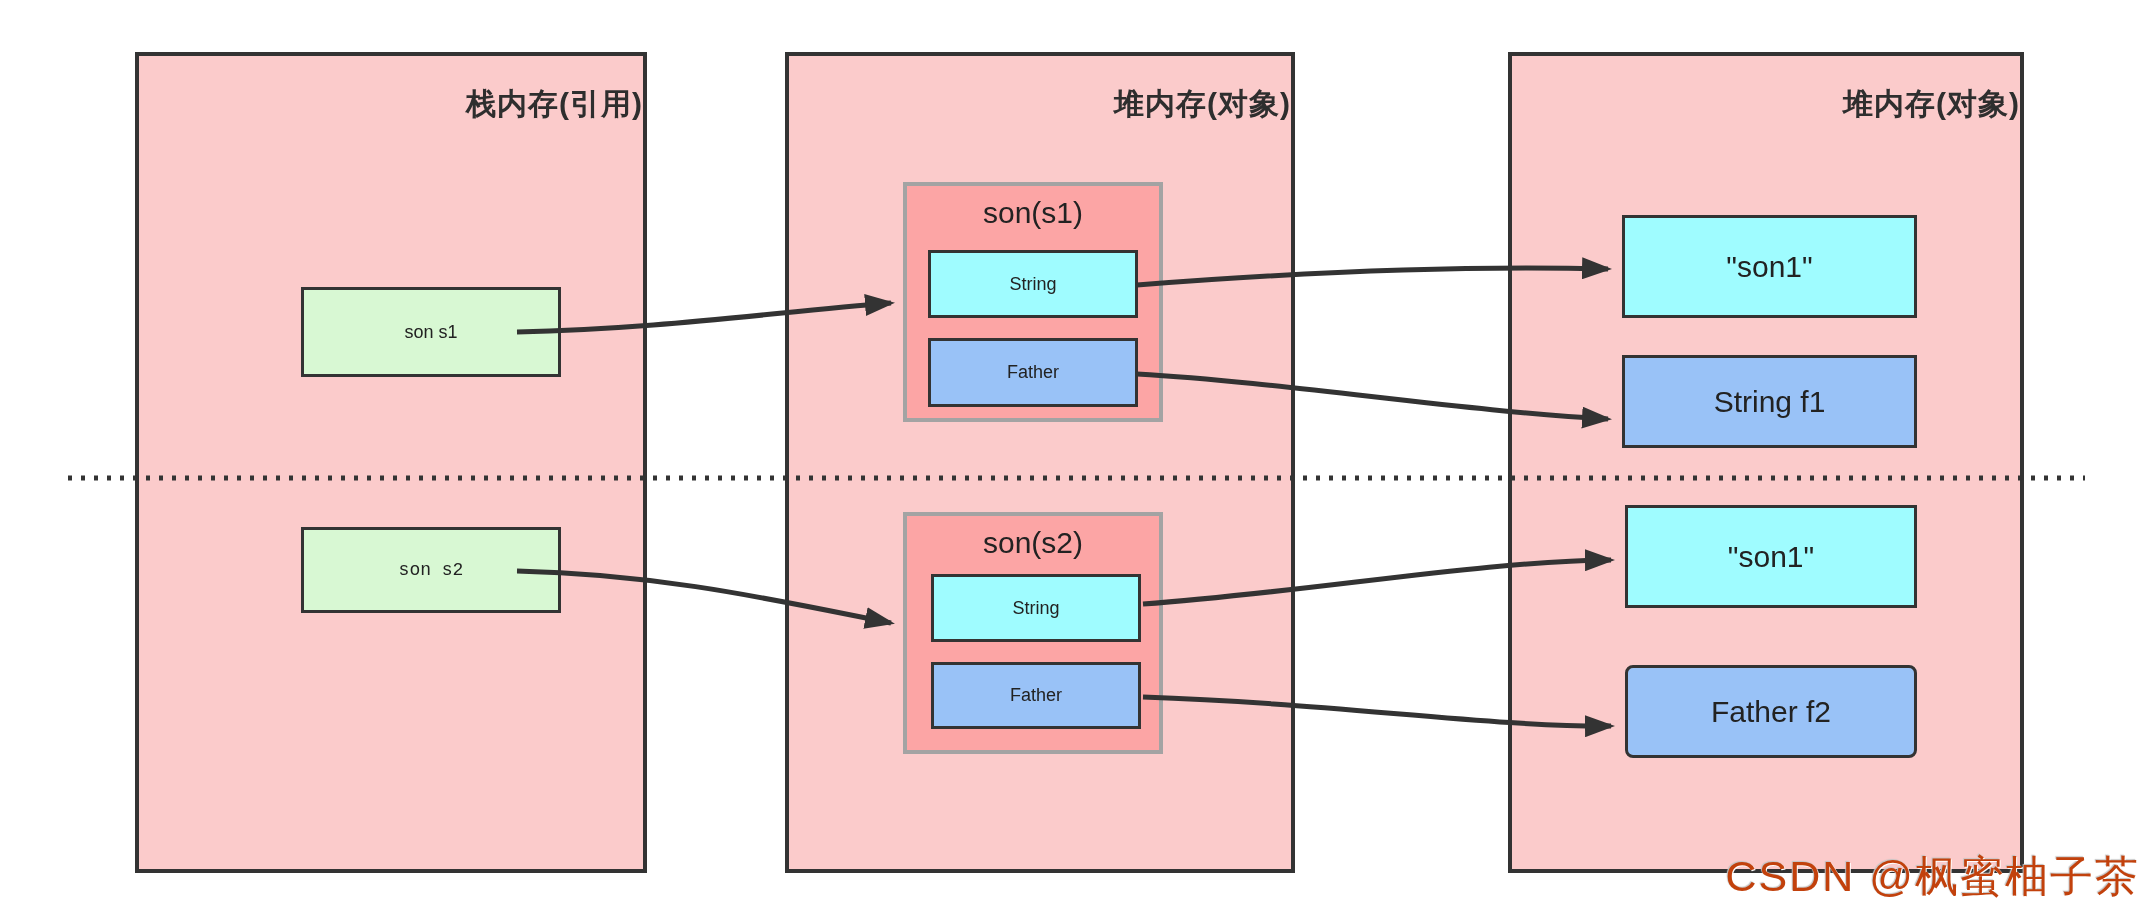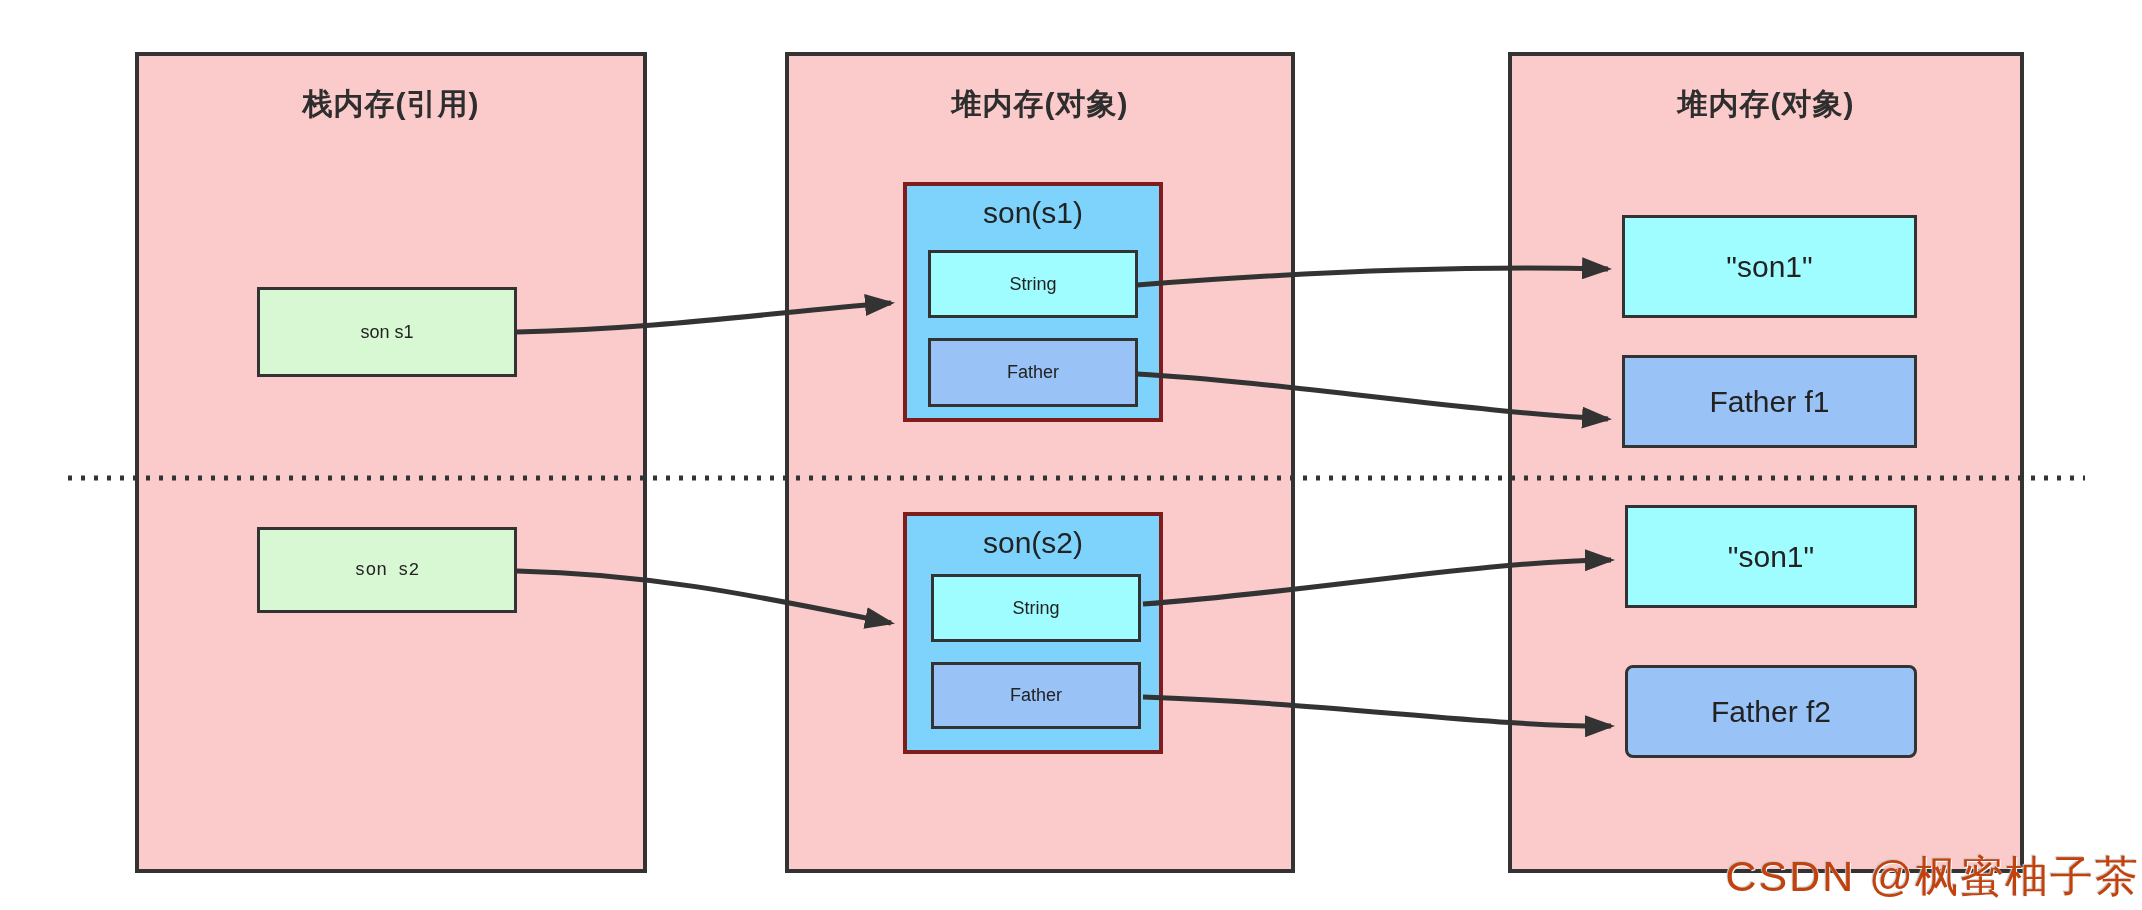--- a/index.html
+++ b/index.html
@@ -22,45 +22,45 @@
     box-sizing: border-box;
   }
   .panel-stack { left: 135px; width: 512px; }
   .panel-heap1 { left: 785px; width: 510px; }
   .panel-heap2 { left: 1508px; width: 516px; }
   .panel-title {
     position: absolute;
     top: 28px;
     left: 0;
     width: 100%;
-    text-align: center;
+    text-align: right;
     font-size: 30px;
     font-weight: 600;
     letter-spacing: 1px;
     color: #2e2e2e;
   }
   .box {
     position: absolute;
     box-sizing: border-box;
     border: 3px solid #333333;
     display: flex;
     align-items: center;
     justify-content: center;
     font-size: 18px;
     font-weight: 500;
     color: #222222;
   }
-  .green { background: #D8F8D3; }
+  .green { background: #D8F8D3; margin-left: 44px; }
   .cyan  { background: #9FFCFF; }
   .blue  { background: #99C2F7; }
   .obj-container {
     position: absolute;
     box-sizing: border-box;
-    border: 4px solid #7f1d1d;
-    background: #7dd3fc;
+    border: 4px solid #a3a3a3;
+    background: #fca5a5;
   }
   .obj-title {
     position: absolute;
     top: 10px;
     left: 0;
     width: 100%;
     text-align: center;
     font-size: 30px;
     font-weight: 500;
     color: #222222;
@@ -107,21 +107,21 @@
     <div class="box blue" style="left:21px; top:152px; width:210px; height:69px;">Father</div>
   </div>
 
   <div class="obj-container" style="left:903px; top:512px; width:260px; height:242px;">
     <div class="obj-title">son(s2)</div>
     <div class="box cyan" style="left:24px; top:58px; width:210px; height:68px;">String</div>
     <div class="box blue" style="left:24px; top:146px; width:210px; height:67px;">Father</div>
   </div>
 
   <div class="box cyan heap-box" style="left:1622px; top:215px; width:295px; height:103px;">"son1"</div>
-  <div class="box blue heap-box" style="left:1622px; top:355px; width:295px; height:93px;">Father f1</div>
+  <div class="box blue heap-box" style="left:1622px; top:355px; width:295px; height:93px;">String f1</div>
   <div class="box cyan heap-box" style="left:1625px; top:505px; width:292px; height:103px;">"son1"</div>
   <div class="box blue heap-box" style="left:1625px; top:665px; width:292px; height:93px;border-radius:8px;">Father f2</div>
 
   <svg class="overlay" width="2142" height="910" viewBox="0 0 2142 910">
     <defs>
       <marker id="ah" markerUnits="userSpaceOnUse" markerWidth="30" markerHeight="22" refX="26" refY="11" orient="auto">
         <path d="M0,0 L30,11 L0,22 Z" fill="#333333"></path>
       </marker>
     </defs>
     <line x1="68" y1="478" x2="2085" y2="478" stroke="#333333" stroke-width="5" stroke-dasharray="4 9"></line>

